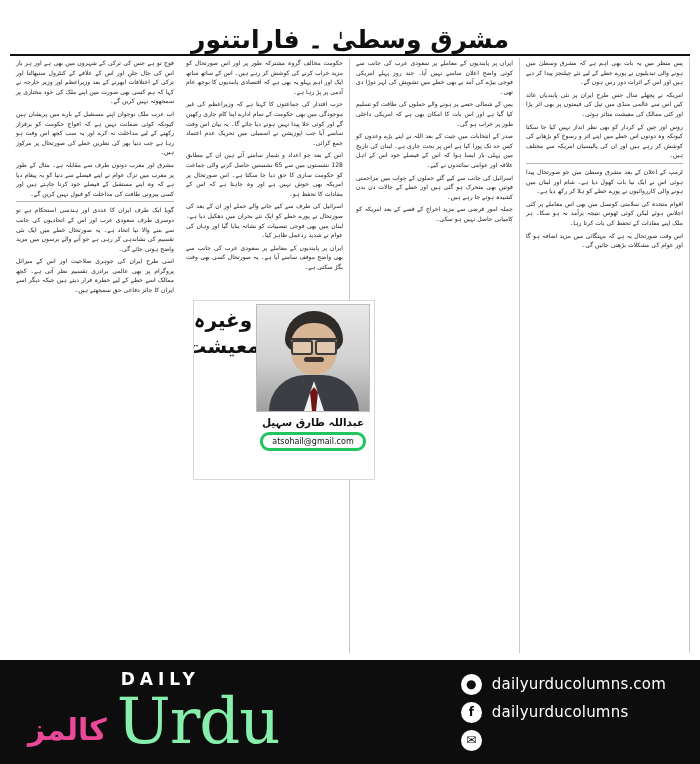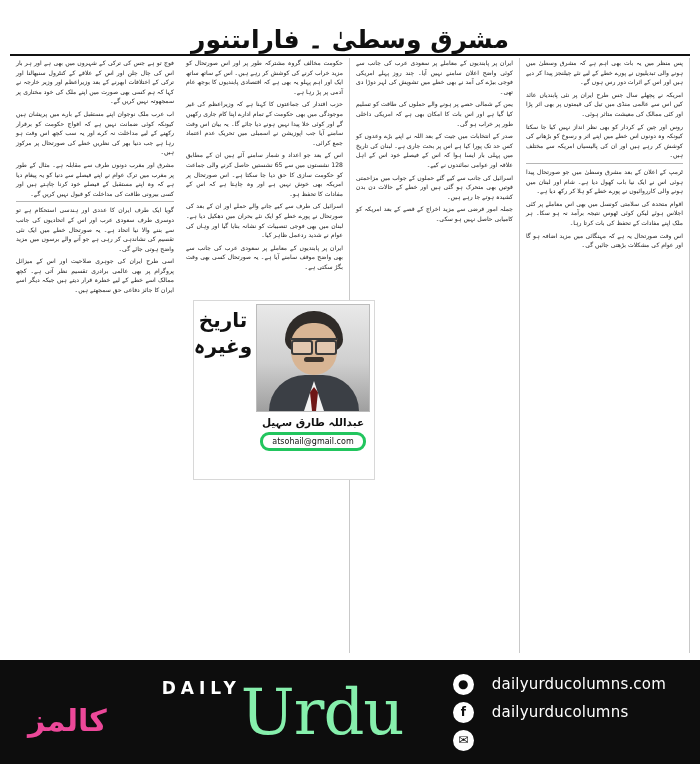--- a/index.html
+++ b/index.html
@@ -224,24 +224,23 @@
     padding: 0 28px;
   }
   .brand {
     display: flex;
     align-items: center;
     gap: 10px;
     width: 320px;
   }
   .brand-daily-urdu {
     display: flex;
-    flex-direction: row;
+    flex-direction: column;
     align-items: flex-start;
     line-height: 1;
-    margin-left: 41px;
   }
   .brand-daily {
     font-size: 17px;
     font-weight: bold;
     letter-spacing: 5px;
     color: #ffffff;
     margin-bottom: 1px;
     margin-left: 4px;
   }
   .brand-urdu {
@@ -282,21 +281,20 @@
     justify-content: center;
     font-size: 12px;
     font-weight: bold;
     font-family: "DejaVu Sans", sans-serif;
     flex: 0 0 auto;
   }
   .social-text {
     font-size: 15px;
     color: #ffffff;
     letter-spacing: 0.2px;
-    margin-left: 8px;
   }
 </style>
 </head>
 <body>
 
 <div class="page">
 
   <div class="headline-wrap">
     <div class="headline">مشرق وسطیٰ ۔ فاراںتنور</div>
   </div>
@@ -334,21 +332,21 @@
       <p>روس اور چین کے کردار کو بھی نظر انداز نہیں کیا جا سکتا کیونکہ وہ دونوں اس خطے میں اپنے اثر و رسوخ کو بڑھانے کی کوشش کر رہے ہیں اور ان کی پالیسیاں امریکہ سے مختلف ہیں۔</p>
       <span class="rule"></span>
       <p>ٹرمپ کے اعلان کے بعد مشرق وسطیٰ میں جو صورتحال پیدا ہوئی اس نے ایک نیا باب کھول دیا ہے۔ شام اور لبنان میں ہونے والی کارروائیوں نے پورے خطے کو ہلا کر رکھ دیا ہے۔</p>
       <p>اقوام متحدہ کی سلامتی کونسل میں بھی اس معاملے پر کئی اجلاس ہوئے لیکن کوئی ٹھوس نتیجہ برآمد نہ ہو سکا۔ ہر ملک اپنے مفادات کے تحفظ کی بات کرتا رہا۔</p>
       <p>اس وقت صورتحال یہ ہے کہ مہنگائی میں مزید اضافہ ہو گا اور عوام کی مشکلات بڑھتی جائیں گی۔</p>
     </div>
   </div>
 
   <div class="author-box">
     <div class="author-left">
-      <div class="vagera">تاریخ وغیرہ</div>
+      <div class="vagera">وغیرہ معیشت</div>
     </div>
     <div class="author-right">
       <div class="portrait">
         <div class="hair"></div>
         <div class="face"></div>
         <div class="glasses"></div>
         <div class="mustache"></div>
         <div class="body"></div>
         <div class="shirt"></div>
         <div class="tie"></div>

